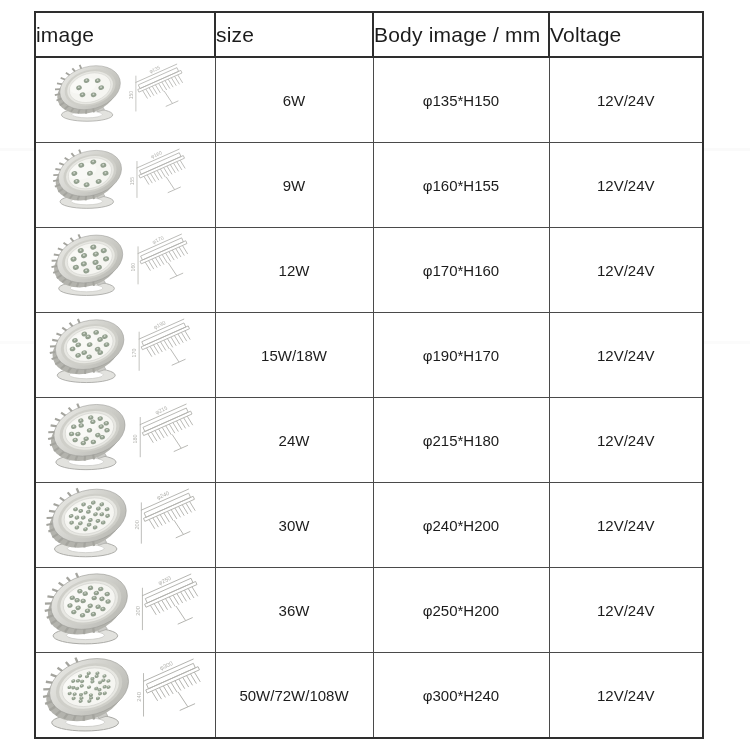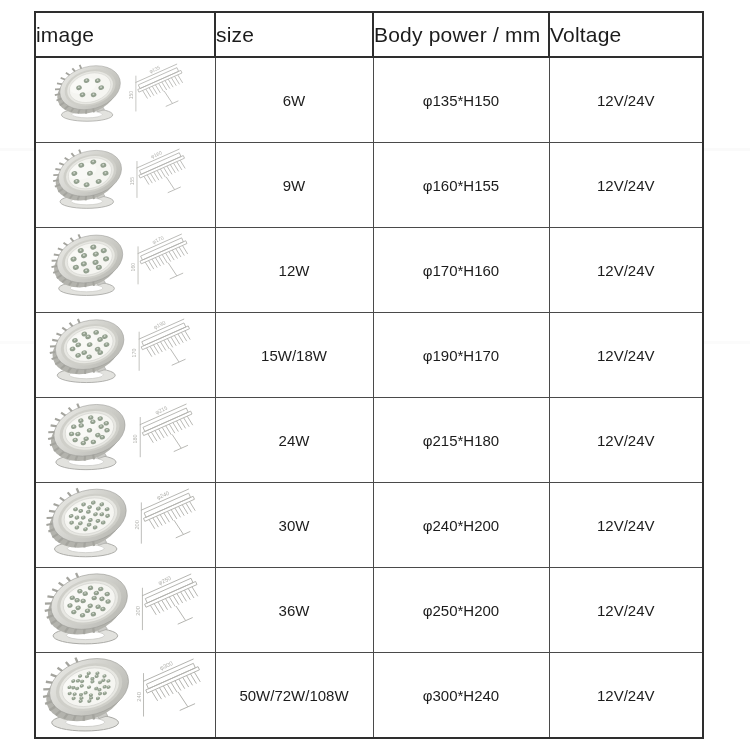--- a/index.html
+++ b/index.html
@@ -61,21 +61,21 @@
     <colgroup>
       <col style="width:180px">
         <col style="width:158px">
         <col style="width:176px">
         <col style="width:154px">
     </colgroup>
     <thead>
       <tr>
         <th>image</th>
         <th>size</th>
-        <th>Body power / mm</th>
+        <th>Body image / mm</th>
         <th>Voltage</th>
       </tr>
     </thead>
     <tbody>
       <tr>
         <td class="img-cell">
             <div class="lamp-wrap">
               <svg width="180" height="84" viewBox="0 0 180 84">
   <defs>
                   <linearGradient id="rg0" x1="0" y1="0" x2="1" y2="1">

